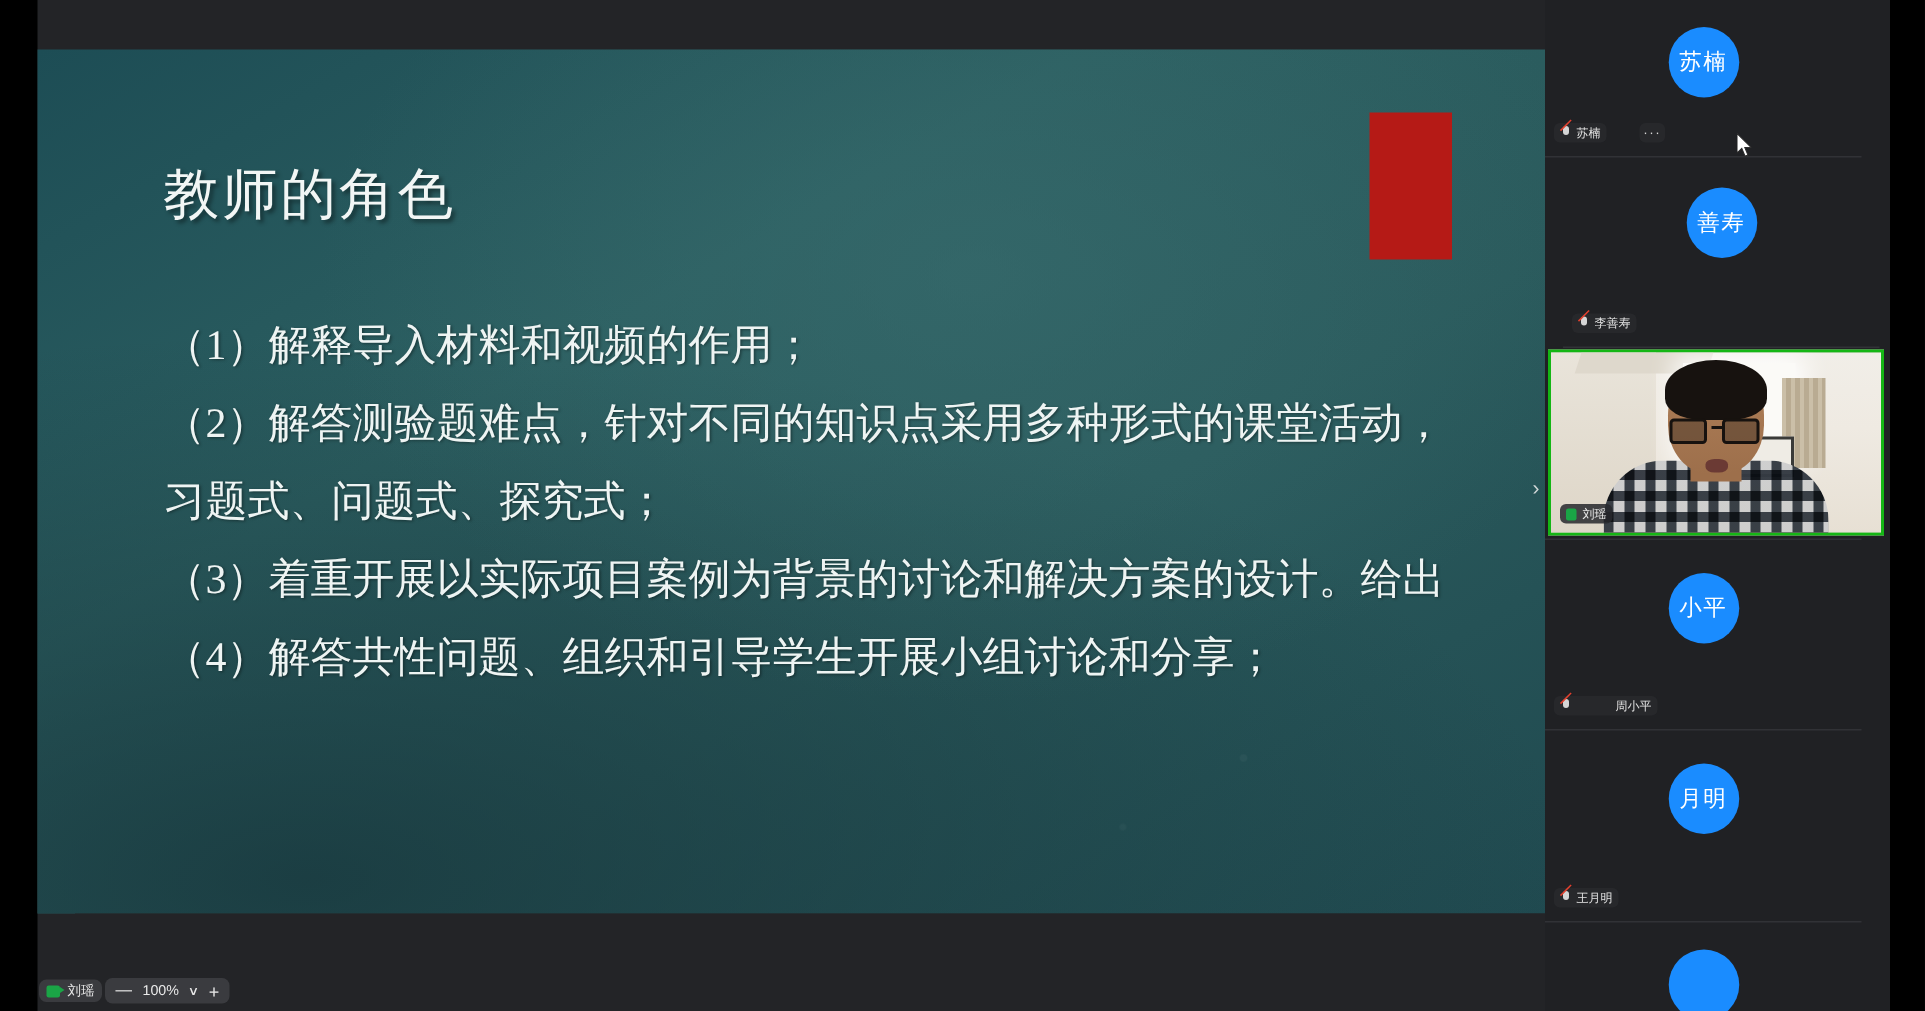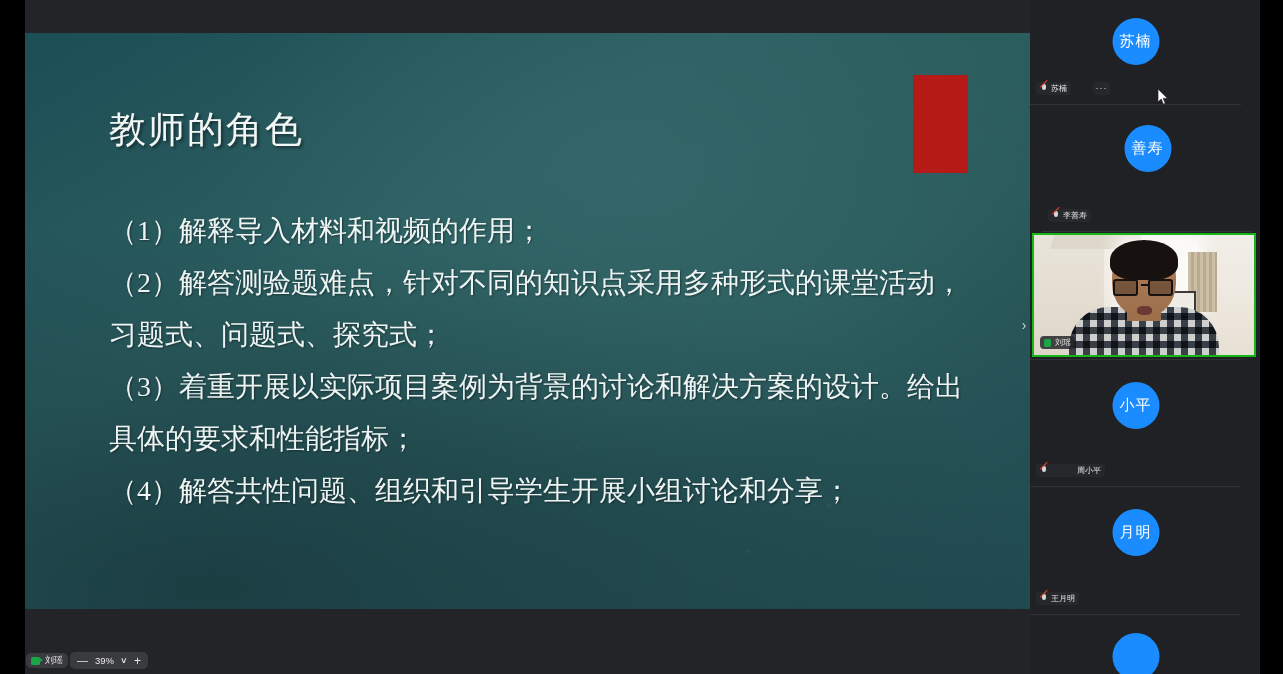--- a/index.html
+++ b/index.html
@@ -202,38 +202,37 @@
       <div class="slide-noise"></div>
       <div class="red-block"></div>
 
       <div class="slide-title">教师的角色</div>
 
       <div class="slide-body">
         <p>（1）解释导入材料和视频的作用；</p>
         <p>（2）解答测验题难点，针对不同的知识点采用多种形式的课堂活动，</p>
         <p>习题式、问题式、探究式；</p>
         <p>（3）着重开展以实际项目案例为背景的讨论和解决方案的设计。给出</p>
-        <p>具体的要求和性能指标；</p>
         <p>（4）解答共性问题、组织和引导学生开展小组讨论和分享；</p>
       </div>
     </div>
 
     <div class="bottom-bar"></div>
   </div>
 
   <div class="panel-chevron">›</div>
 
   <div class="pill self-name-pill">
     <span class="cam-icon"></span>
     <span>刘瑶</span>
   </div>
 
   <div class="zoom-ctl">
     <span class="zoom-minus">—</span>
-    <span>39%</span>
+    <span>100%</span>
     <span class="zoom-caret">∨</span>
     <span class="zoom-plus">+</span>
   </div>
 
   <div class="strip">
 
     <div class="tile h1">
       <div class="avatar av-a">苏楠</div>
       <div class="name-pill" style="bottom:9px;">
         <span class="mic-off"></span>

